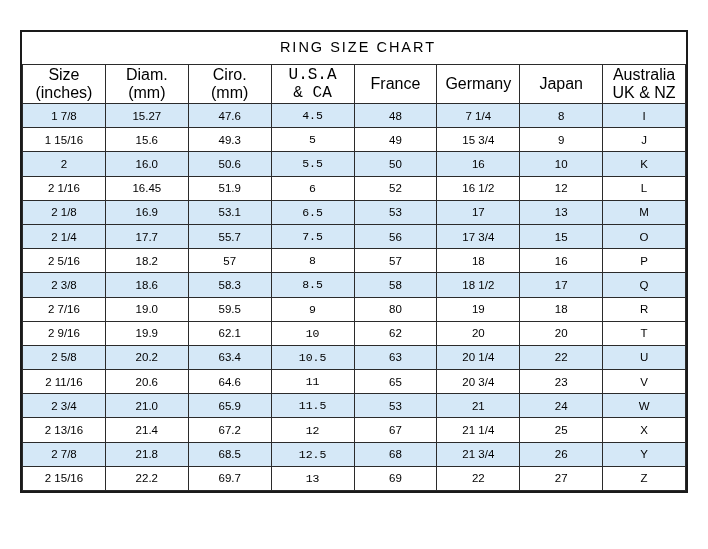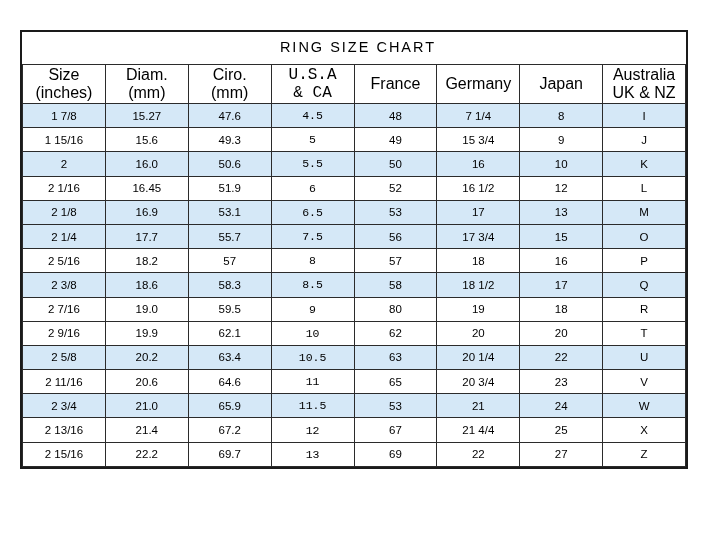--- a/index.html
+++ b/index.html
@@ -239,23 +239,33 @@
             <td class="col-5">21</td>
             <td class="col-6">24</td>
             <td class="col-7">W</td>
           </tr>
           <tr class="band-white">
             <td class="col-0">2 13/16</td>
             <td class="col-1">21.4</td>
             <td class="col-2">67.2</td>
             <td class="col-3">12</td>
             <td class="col-4">67</td>
-            <td class="col-5">21 4/4</td>
+            <td class="col-5">21 1/4</td>
             <td class="col-6">25</td>
             <td class="col-7">X</td>
+          </tr>
+          <tr class="band-blue">
+            <td class="col-0">2 7/8</td>
+            <td class="col-1">21.8</td>
+            <td class="col-2">68.5</td>
+            <td class="col-3">12.5</td>
+            <td class="col-4">68</td>
+            <td class="col-5">21 3/4</td>
+            <td class="col-6">26</td>
+            <td class="col-7">Y</td>
           </tr>
           <tr class="band-white">
             <td class="col-0">2 15/16</td>
             <td class="col-1">22.2</td>
             <td class="col-2">69.7</td>
             <td class="col-3">13</td>
             <td class="col-4">69</td>
             <td class="col-5">22</td>
             <td class="col-6">27</td>
             <td class="col-7">Z</td>

